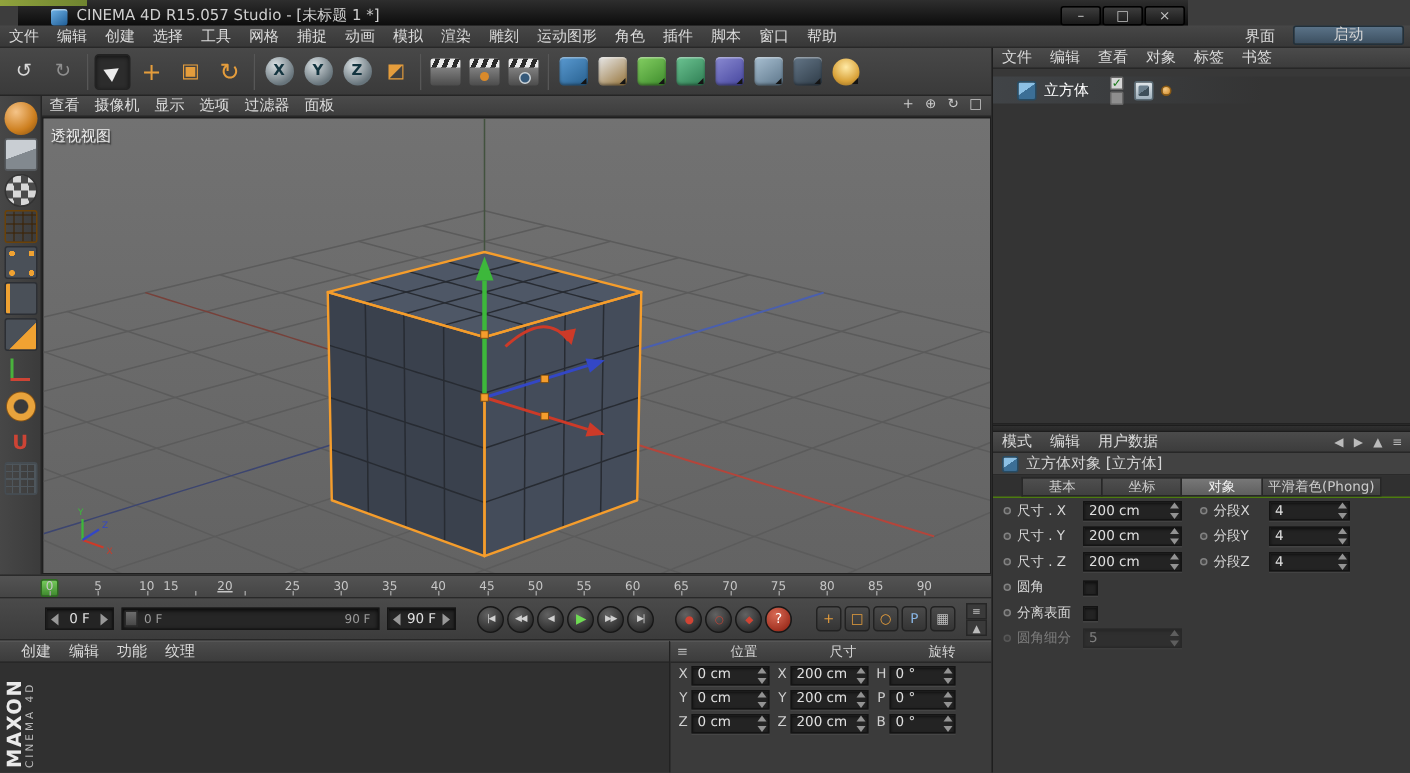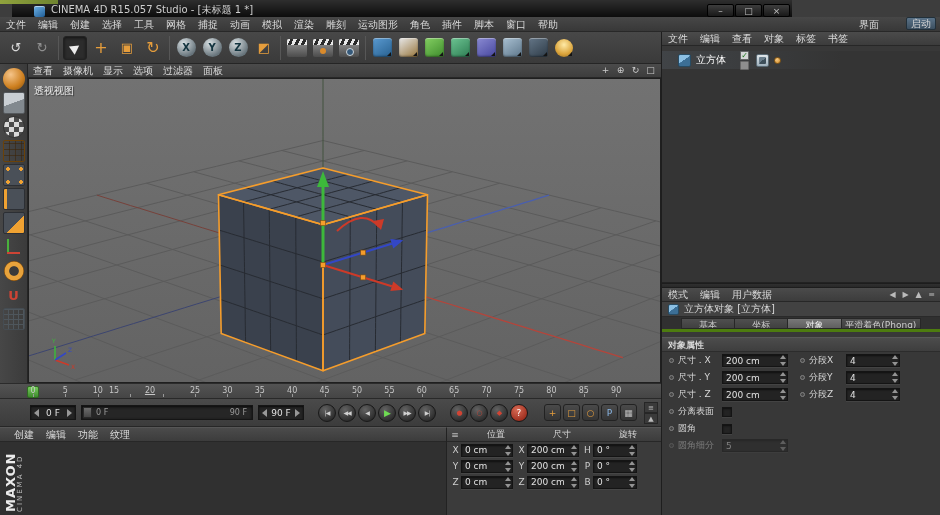--- a/index.html
+++ b/index.html
@@ -8,21 +8,21 @@
 
 #corner{position:absolute;left:0;top:0;width:58px;height:4px;background:linear-gradient(90deg,#90a33d,#6f8430);z-index:9}
 #titlebar{position:absolute;left:12px;top:0;width:780px;height:17px;background:linear-gradient(#2e2e2e,#0c0c0c);display:flex;align-items:flex-end;z-index:5}
 #appicon{width:11px;height:11px;margin:0 6px 0 22px;border-radius:2px;background:linear-gradient(145deg,#6fb3e8,#1f5d96);box-shadow:inset 0 1px 0 rgba(255,255,255,.5)}
 #title{font-size:10px;color:#cfcfcf;white-space:nowrap}
 #winbtns{margin-left:auto;display:flex;margin-right:2px}
 #winbtns span{width:27px;height:13px;text-align:center;line-height:12px;font-size:9px;color:#c2c2c2;background:linear-gradient(#3d3d3d,#191919);border:1px solid #000;border-radius:2px;margin-left:1px}
 #menubar{position:absolute;left:0;top:17px;width:940px;height:15px;background:linear-gradient(#474747,#383838);border-bottom:1px solid #282828;display:flex;align-items:center;font-size:10px;z-index:4}
 .mi{padding:0 6px;height:15px;line-height:15px;color:#dadada;white-space:nowrap}
 #menuright{margin-left:auto;display:flex;align-items:flex-start;margin-right:4px}
-#layoutbtn{background:linear-gradient(#5a7287,#3c4f60);border:1px solid #22303a;border-radius:2px;padding:0 4px;height:13px;line-height:12px;margin-left:21px;font-size:10px}
+#layoutbtn{background:linear-gradient(#5a7287,#3c4f60);border:1px solid #22303a;border-radius:2px;padding:0 26px;height:13px;line-height:12px;margin-left:6px;font-size:10px}
 
 #toolbar{position:absolute;left:0;top:32px;width:661px;height:32px;background:linear-gradient(#484848,#3a3a3a);border-bottom:1px solid #252525;display:flex;align-items:center;padding-left:3px}
 .tsep{width:1px;height:24px;background:#2a2a2a;border-right:1px solid #575757;margin:0 3px;flex:none}
 .icon24{width:24px;height:24px;margin:0 1px;border-radius:3px;display:flex;align-items:center;justify-content:center;position:relative;font-size:13px;flex:none}
 .pressed{background:#2c2c2c;box-shadow:inset 0 1px 3px #131313;border:1px solid #222}
 .cursorsh{width:0;height:0;border-left:9px solid #ececec;border-top:5px solid transparent;border-bottom:5px solid transparent;transform:rotate(-35deg)}
 .ball{width:19px;height:19px;border-radius:50%;background:radial-gradient(circle at 35% 28%,#d9e0e3,#67747b 72%);color:#13343f;font-size:10px;font-weight:bold;display:flex;align-items:center;justify-content:center}
 .clap{width:20px;height:18px;border-radius:2px;background:linear-gradient(#9a9a9a,#4c4c4c);position:relative;overflow:hidden}
 .clap::before{content:"";position:absolute;left:0;top:0;right:0;height:6px;background:repeating-linear-gradient(115deg,#e9e9e9 0 3px,#2a2a2a 3px 6px)}
 .clap.v2::after{content:"";position:absolute;left:7px;top:9px;width:6px;height:6px;border-radius:50%;background:#d98a2b}
@@ -92,21 +92,21 @@
 .ocheck{width:9px;height:9px;background:#d6d6d6;border:1px solid #676767;border-radius:1px;color:#1c7a1c;font-size:8px;line-height:8px;text-align:center;font-weight:bold}
 .osq{width:9px;height:9px;background:#8e8e8e;border:1px solid #676767;border-radius:1px;margin-top:1px}
 .otag{width:13px;height:13px;border-radius:2px;background:linear-gradient(#e0e6ea,#9fb0bc);border:1px solid #5a6a74;margin-left:7px;position:relative}
 .otag::before{content:"";position:absolute;left:2px;top:2px;right:2px;bottom:2px;background:linear-gradient(145deg,#6a7e8c 50%,#3e4f5a 50%);border-radius:1px}
 .odot{width:7px;height:7px;border-radius:50%;background:radial-gradient(circle at 35% 30%,#f5c985,#cf8a28);margin-left:5px;border:1px solid #8a5a14}
 #hdivider{height:5px;background:linear-gradient(#303030,#282828);border-top:1px solid #1d1d1d;border-bottom:1px solid #1d1d1d}
 #attrnav{margin-left:auto;display:flex;margin-right:2px}
 #attrnav span{width:13px;height:12px;text-align:center;line-height:12px;font-size:8px;color:#bbb}
 #attrtitle{height:15px;display:flex;align-items:center;background:#424242;border-bottom:1px solid #2a2a2a;padding-left:6px;font-size:10px;gap:5px}
 .minicube{width:11px;height:11px;border-radius:2px;background:linear-gradient(145deg,#8cc0e4 45%,#3c6f96 46%);border:1px solid #274b63}
-#tabs{display:flex;height:15px;background:#303030;border-bottom:3px solid #4d7c0f;padding:1px 19px 0}
+#tabs{display:flex;height:15px;background:#303030;border-bottom:1px solid #4d7c0f;padding:1px 19px 0}
 .tab{flex:1;text-align:center;font-size:9px;line-height:13px;background:linear-gradient(#4f4f4f,#404040);border:1px solid #272727;border-right:none;color:#ccc;white-space:nowrap;overflow:hidden}
 .tab:last-child{border-right:1px solid #272727;flex:1.5}
 .tab.active{background:linear-gradient(#787878,#5f5f5f);color:#f2f2f2}
 #asec{height:15px;line-height:15px;font-weight:bold;font-size:9px;padding-left:6px;background:linear-gradient(#4c4c4c,#3e3e3e);border-top:1px solid #585858;border-bottom:1px solid #2c2c2c;margin-top:5px}
 .arow{display:flex;align-items:center;height:17px;padding-left:7px;font-size:9px;color:#d8d8d8}
 .bullet{width:5px;height:5px;border-radius:50%;border:1px solid #828282;background:#474747;margin-right:4px;flex:none}
 .albl{width:44px;flex:none;white-space:nowrap}
 .albl2{width:37px;flex:none;white-space:nowrap}
 .gap{width:12px;flex:none}
 .fld{display:flex;align-items:center;height:13px;background:#232323;border:1px solid #141414;box-shadow:inset 0 1px 2px rgba(0,0,0,.55),0 1px 0 rgba(255,255,255,.06);color:#e0e0e0;padding-left:3px}
@@ -525,21 +525,20 @@
   <div id="attrtitle">
     <span class="minicube"></span>
     <span>立方体对象 [立方体]</span>
   </div>
   <div id="tabs">
       <span class="tab">基本</span>
       <span class="tab">坐标</span>
       <span class="tab active">对象</span>
       <span class="tab">平滑着色(Phong)</span>
     </div>
-  <div id="asec">对象属性</div>
   <div id="attrrows">
       <div class="arow">
         <span class="bullet"></span>
         <span class="albl">尺寸 . X</span>
         <div class="fld w66">
           <span class="fv">200 cm</span>
           <i class="spin"></i>
         </div>
         <div class="gap"></div>
         <span class="bullet"></span>
@@ -574,26 +573,26 @@
         <div class="gap"></div>
         <span class="bullet"></span>
         <span class="albl2">分段Z</span>
         <div class="fld w54">
           <span class="fv">4</span>
           <i class="spin"></i>
         </div>
       </div>
       <div class="arow">
         <span class="bullet"></span>
+        <span class="albl">圆角</span>
+        <span class="cb"></span>
+      </div>
+      <div class="arow">
+        <span class="bullet"></span>
         <span class="albl">分离表面</span>
-        <span class="cb"></span>
-      </div>
-      <div class="arow">
-        <span class="bullet"></span>
-        <span class="albl">圆角</span>
         <span class="cb"></span>
       </div>
       <div class="arow dis">
         <span class="bullet"></span>
         <span class="albl">圆角细分</span>
         <div class="fld w66 ">
           <span class="fv">5</span>
           <i class="spin"></i>
         </div>
       </div>

